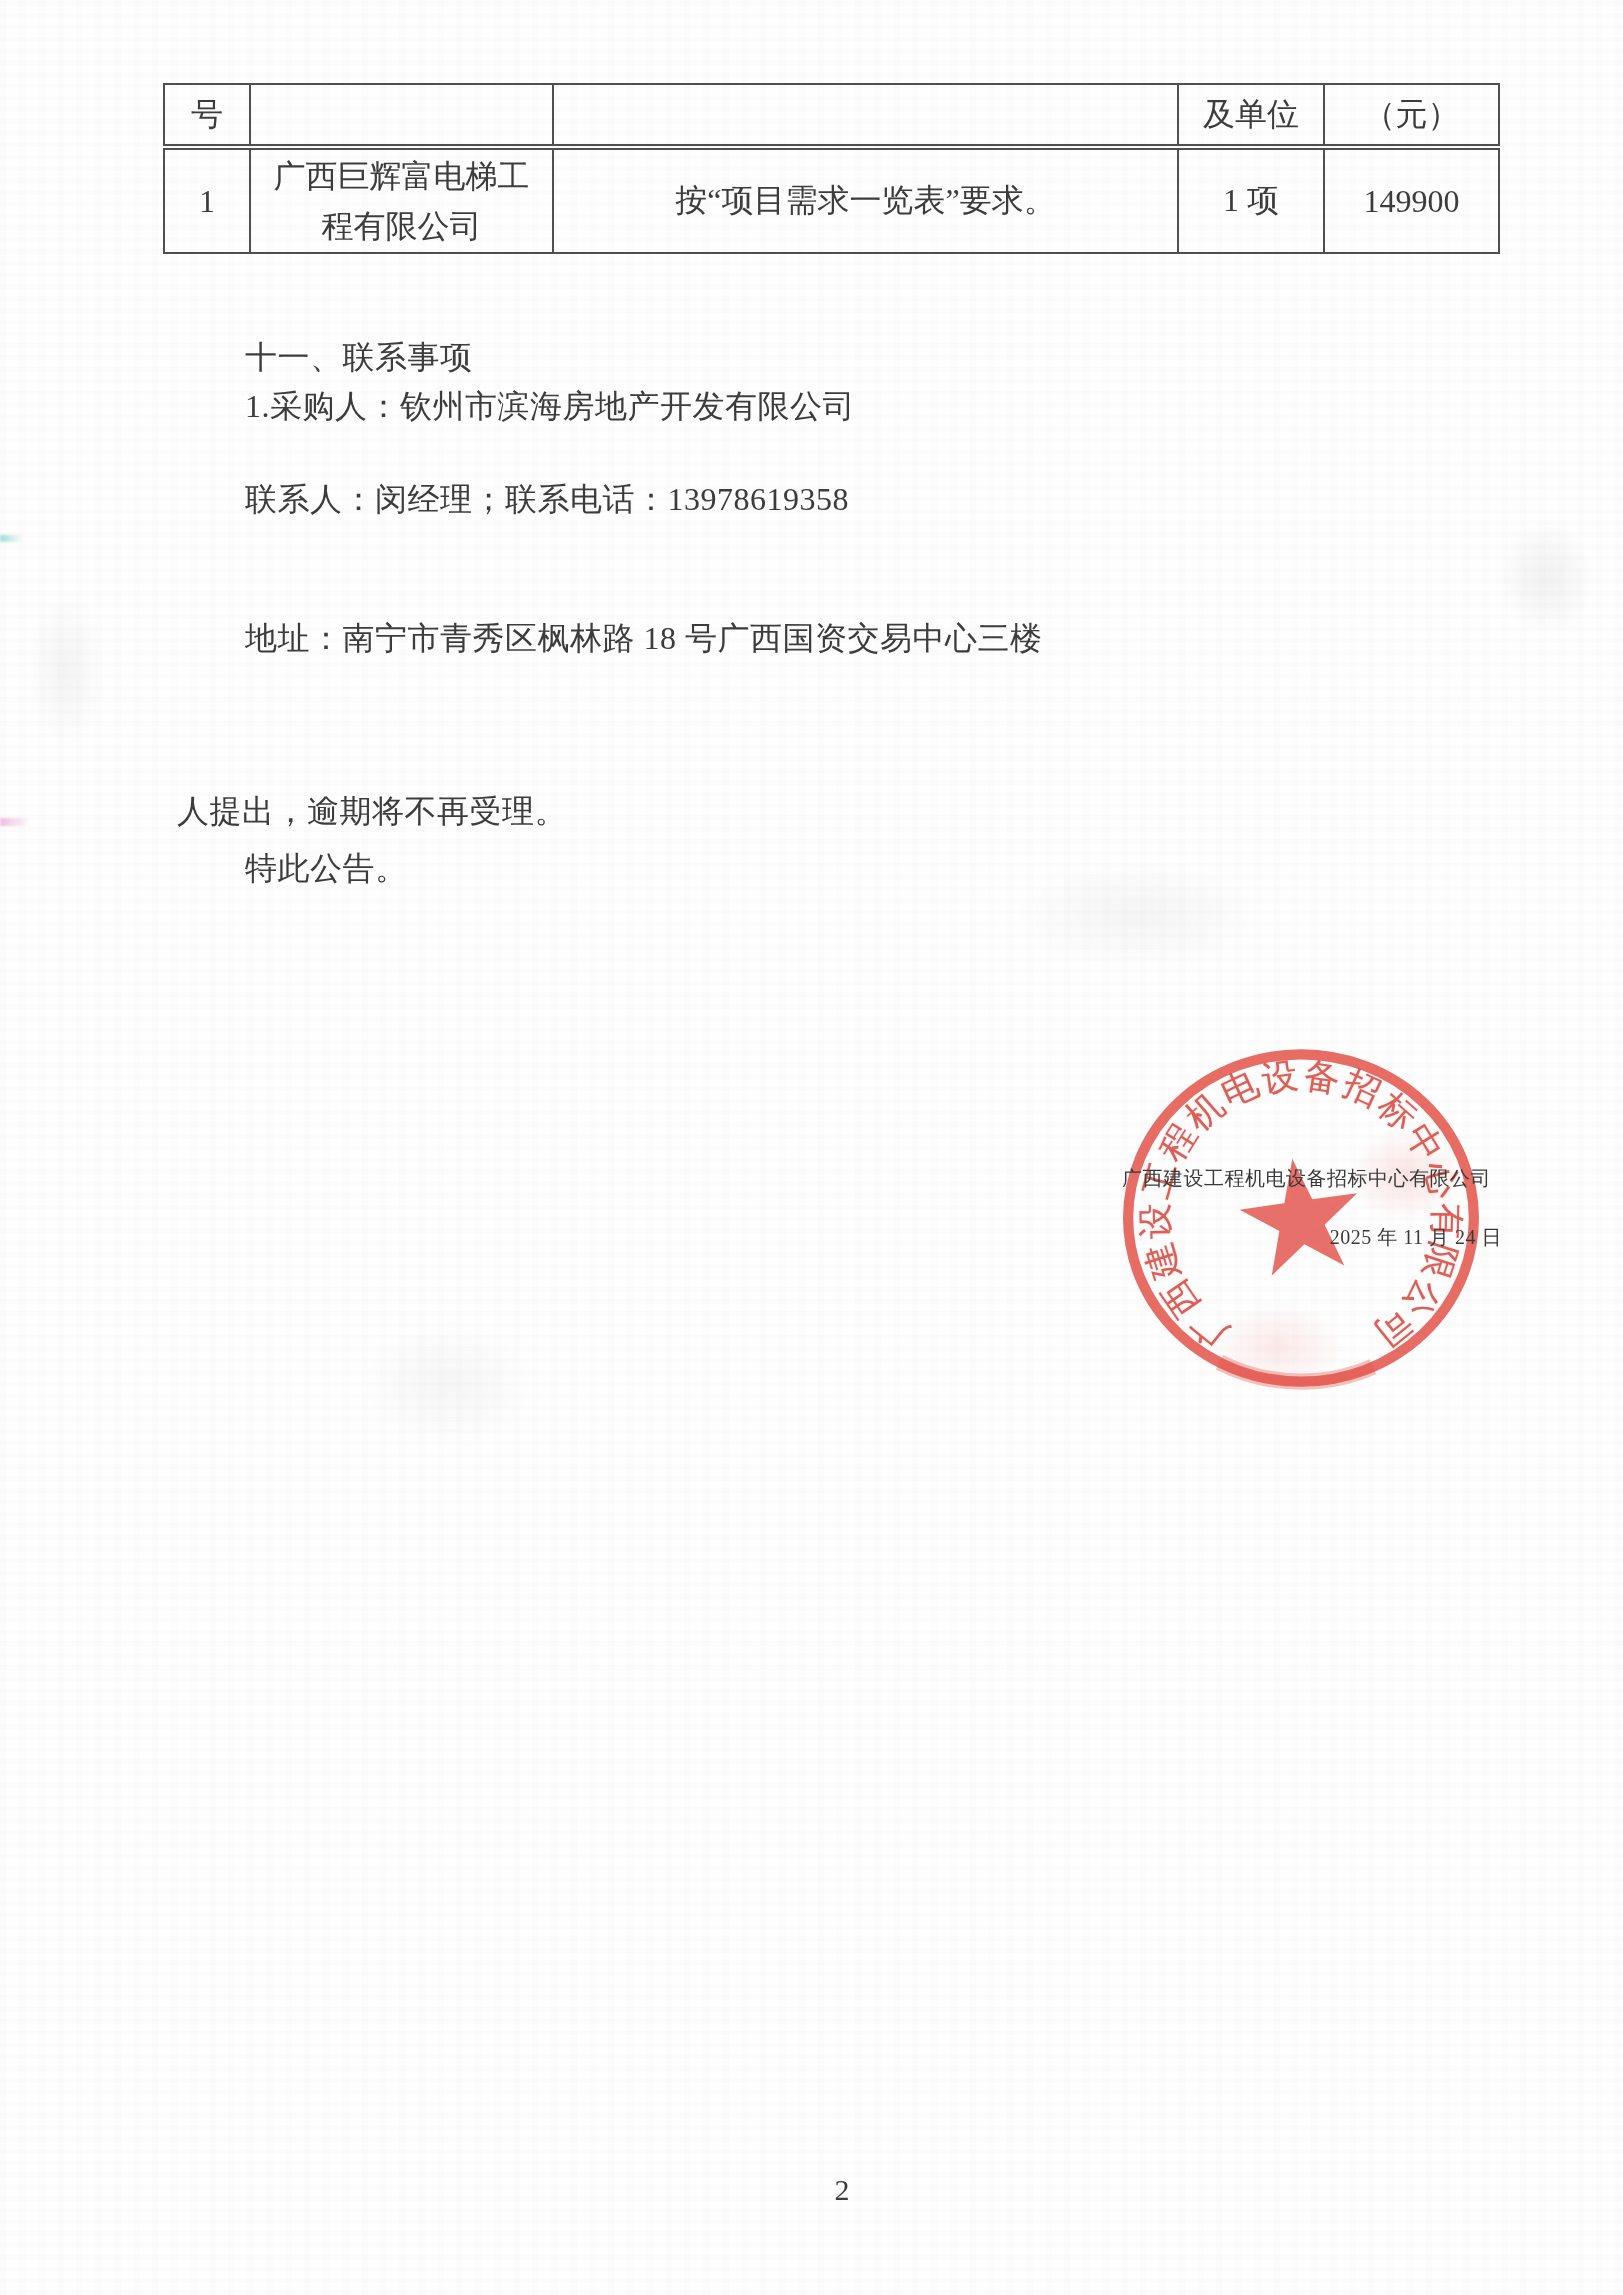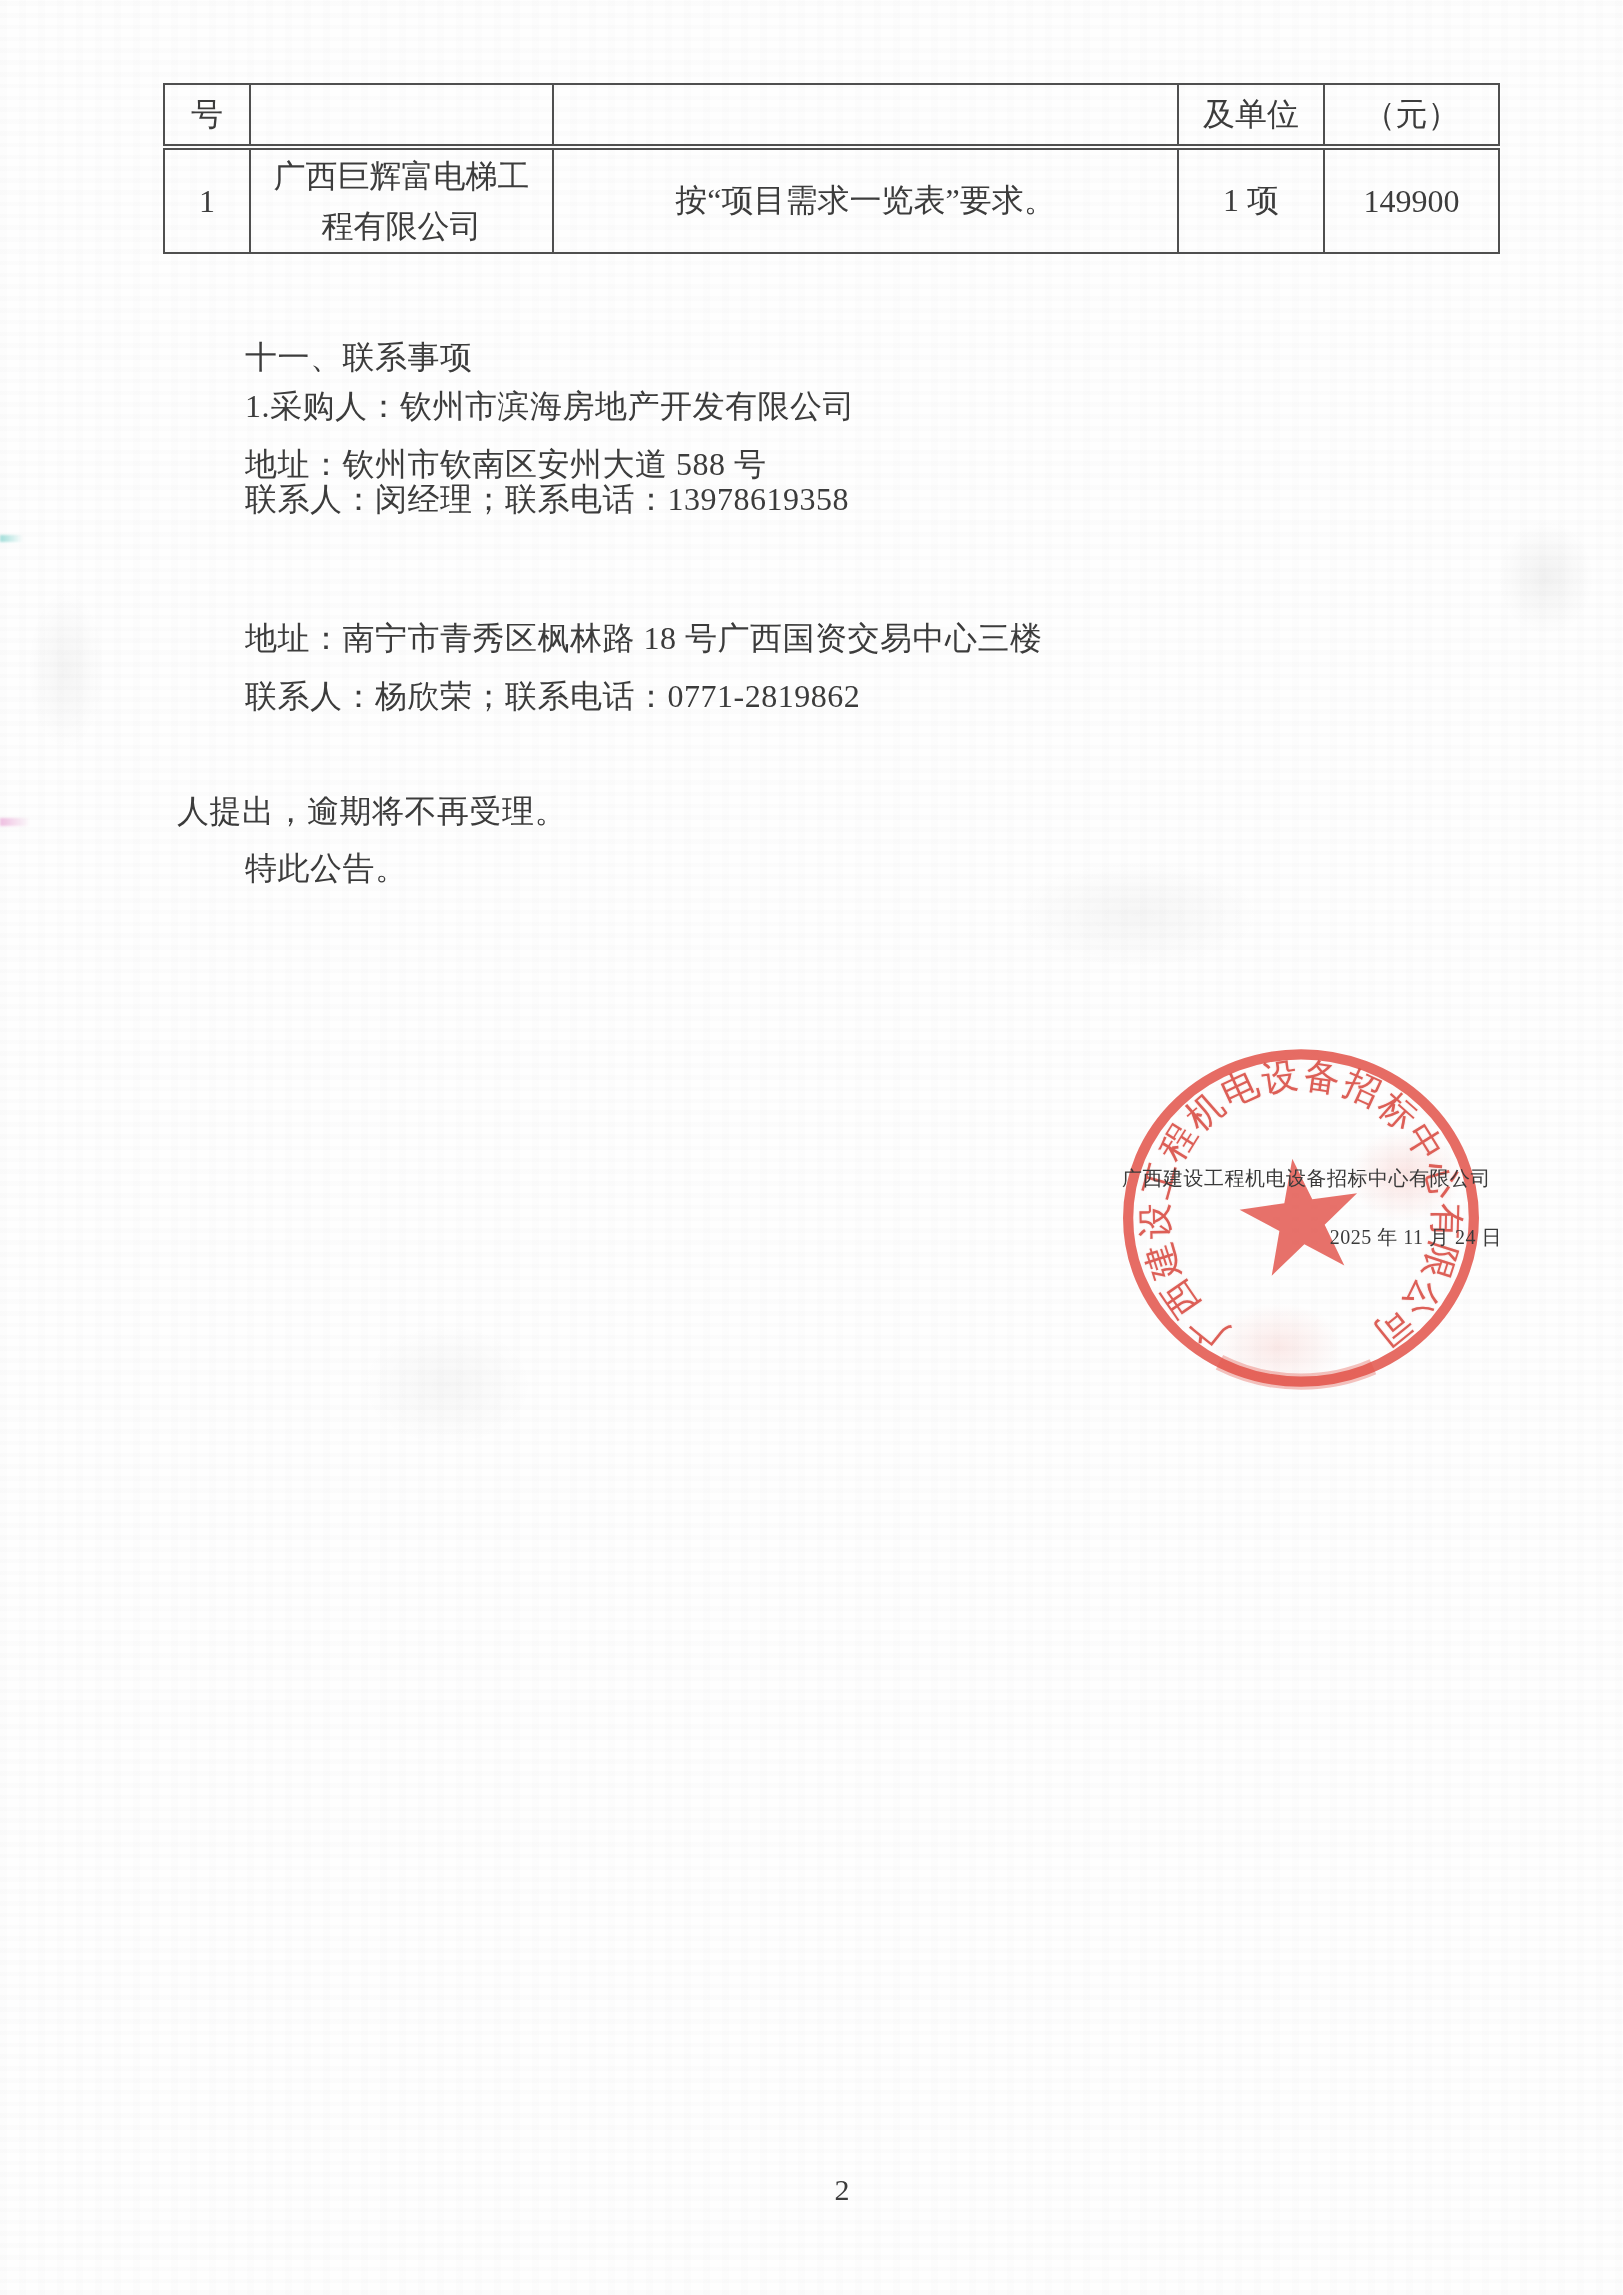--- a/index.html
+++ b/index.html
@@ -122,24 +122,22 @@
 程有限公司</td>
       <td>按“项目需求一览表”要求。</td>
       <td>1 项</td>
       <td>149900</td>
     </tr>
   </tbody>
     </table>
 
   <div class="bl" style="left:245px; top:328px;margin-top:8px;">十一、联系事项</div>
   <div class="bl" style="left:245px; top:385px;">1.采购人：钦州市滨海房地产开发有限公司</div>
-  <div class="bl" style="left:245px; top:443px;">地址：钦州市钦南区安州大道 588 号</div>
   <div class="bl" style="left:245px; top:478px;text-align:center;">联系人：闵经理；联系电话：13978619358</div>
   <div class="bl" style="left:245px; top:617px;">地址：南宁市青秀区枫林路 18 号广西国资交易中心三楼</div>
-  <div class="bl" style="left:245px; top:675px;">联系人：杨欣荣；联系电话：0771-2819862</div>
   <div class="bl" style="left:177px; top:790px;">人提出，逾期将不再受理。</div>
   <div class="bl" style="left:245px; top:847px;">特此公告。</div>
 
   <div class="stamp">
     <svg width="358" height="358" viewBox="0 0 700 700">
 
       <ellipse cx="350" cy="350" rx="338" ry="320" fill="none" stroke="#e25249" stroke-width="20" opacity="0.85"></ellipse>
 
       <ellipse cx="350" cy="350" rx="338" ry="320" fill="none" stroke="#e25249" stroke-width="32" opacity="0.35" pathLength="100" stroke-dasharray="15 85" stroke-dashoffset="-18"></ellipse>
 

